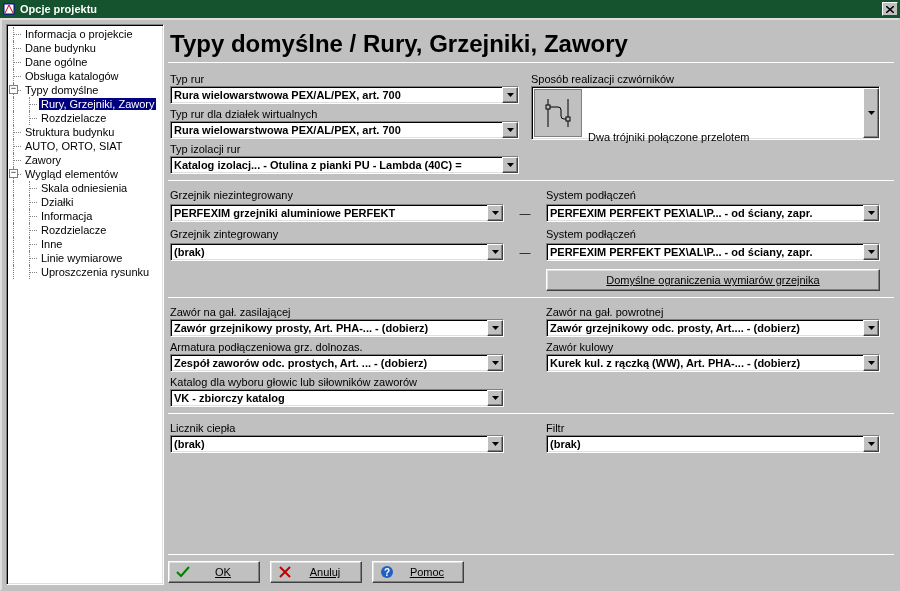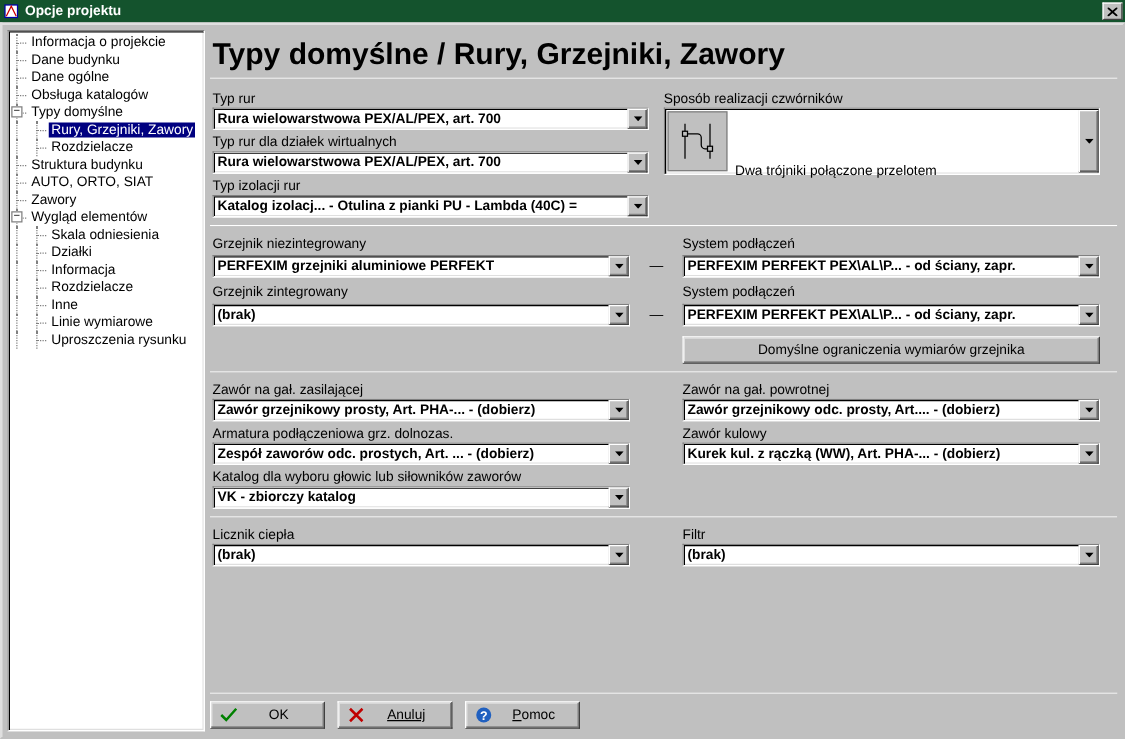--- a/index.html
+++ b/index.html
@@ -149,20 +149,21 @@
   .pushbtn {
     height: 22px;
     background:#c0c0c0;
     border:1px solid #fff;
     border-right-color:#404040; border-bottom-color:#404040;
     box-shadow: inset -1px -1px 0 #808080, inset 1px 1px 0 #dfdfdf;
     display:flex; align-items:center; justify-content:center;
     padding: 0 12px;
     cursor: default;
     font-size:11px;
+    text-decoration:underline;
   }
   .footer {
     display:flex; gap:10px;
     padding: 6px 10px 2px 0;
   }
   .footer .pushbtn { min-width: 92px; justify-content:flex-start; padding-left:6px; gap:8px;}
   .footer .pushbtn span.u { text-decoration: underline; }
   .footer .lbl { flex:1; text-align:center;}
   .icon-box { width:16px; height:16px; display:inline-flex; align-items:center; justify-content:center;}
 </style>

